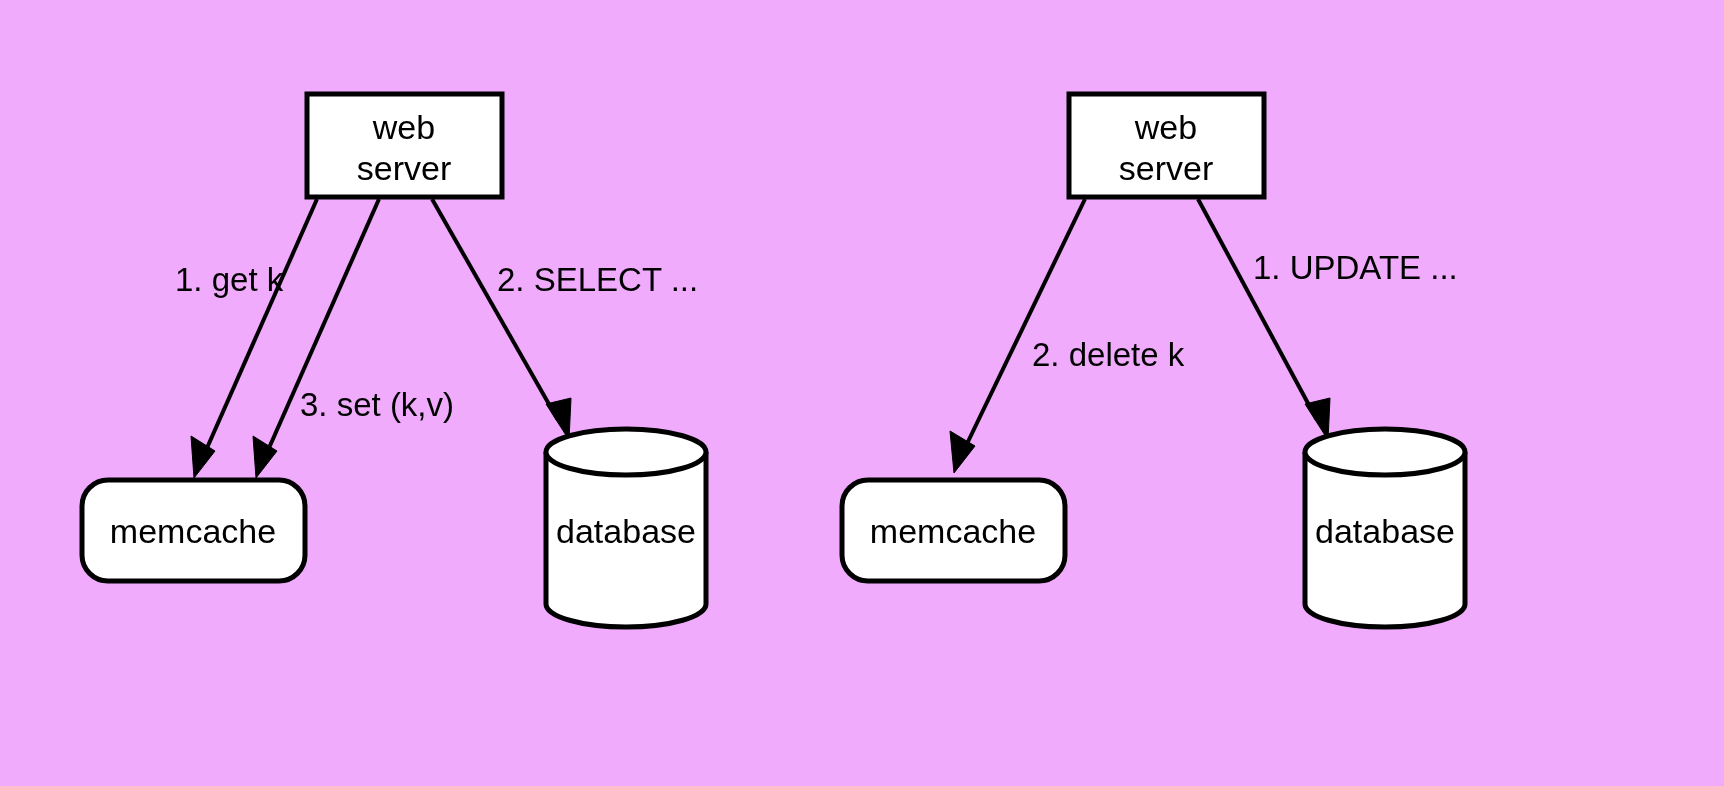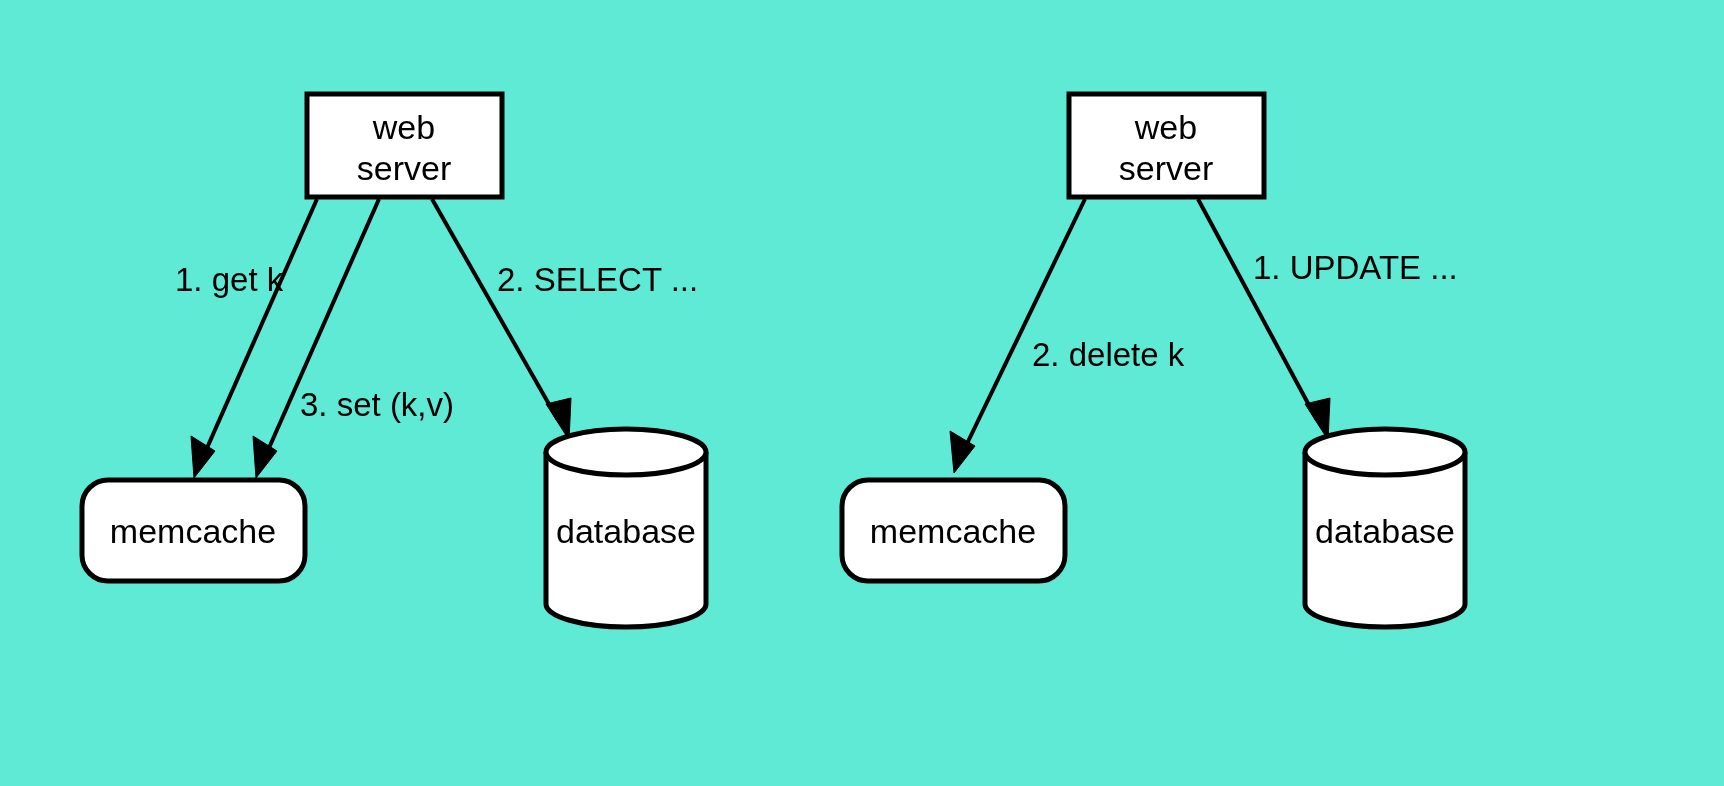--- a/index.html
+++ b/index.html
@@ -8,21 +8,21 @@
     padding: 0;
     background: #ffffff;
   }
   body {
     font-family: "Liberation Sans", sans-serif;
   }
   #stage {
     position: relative;
     width: 1724px;
     height: 786px;
-    background: #5eead4;
+    background: #f0abfc;
     overflow: hidden;
   }
   #diagram-svg {
     position: absolute;
     left: 0;
     top: 0;
     width: 1724px;
     height: 786px;
   }
   .node-shape {

